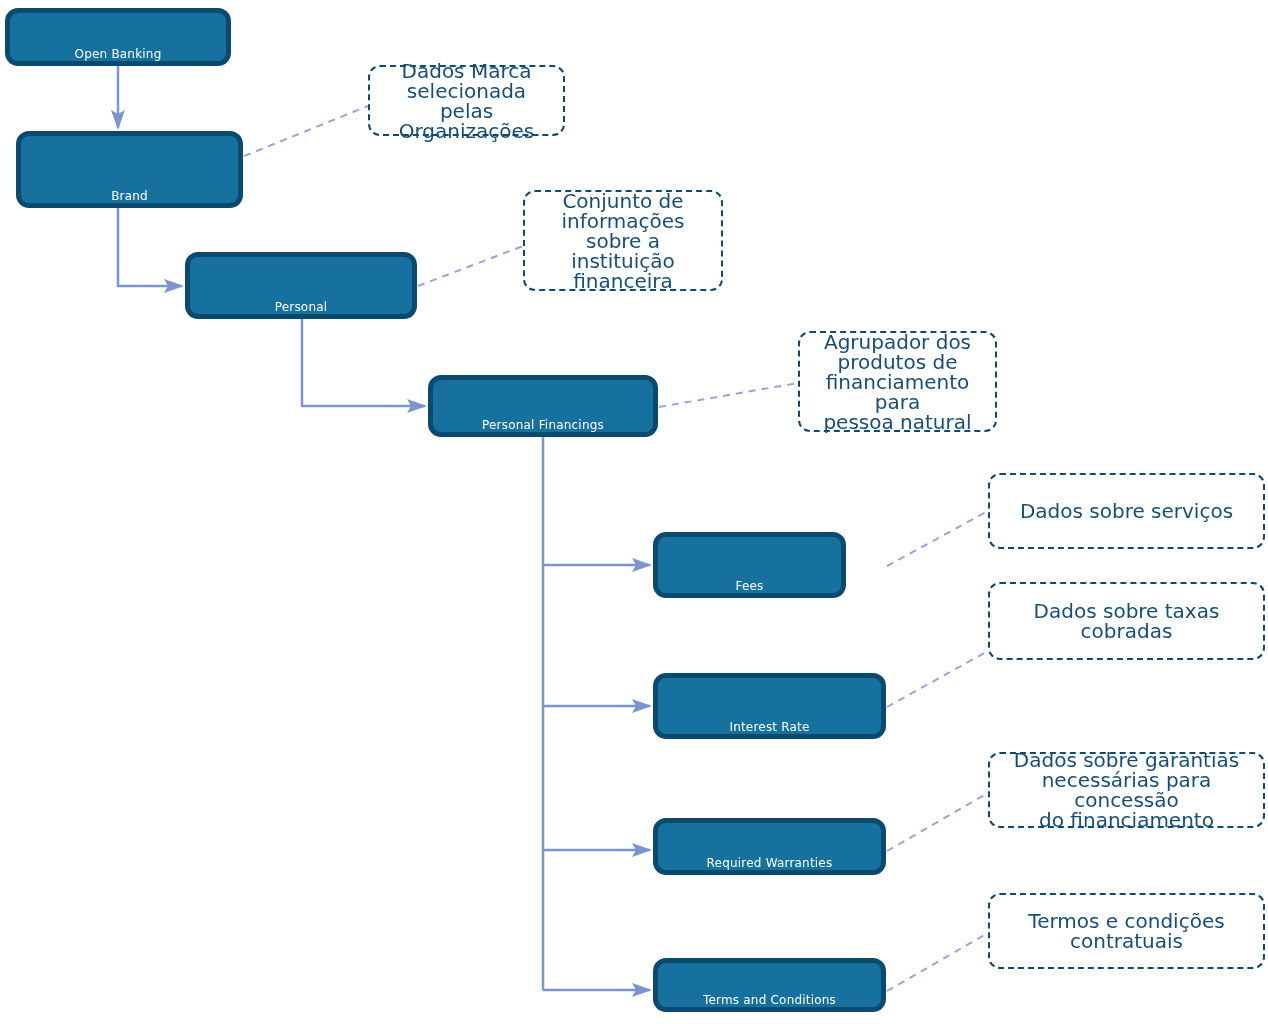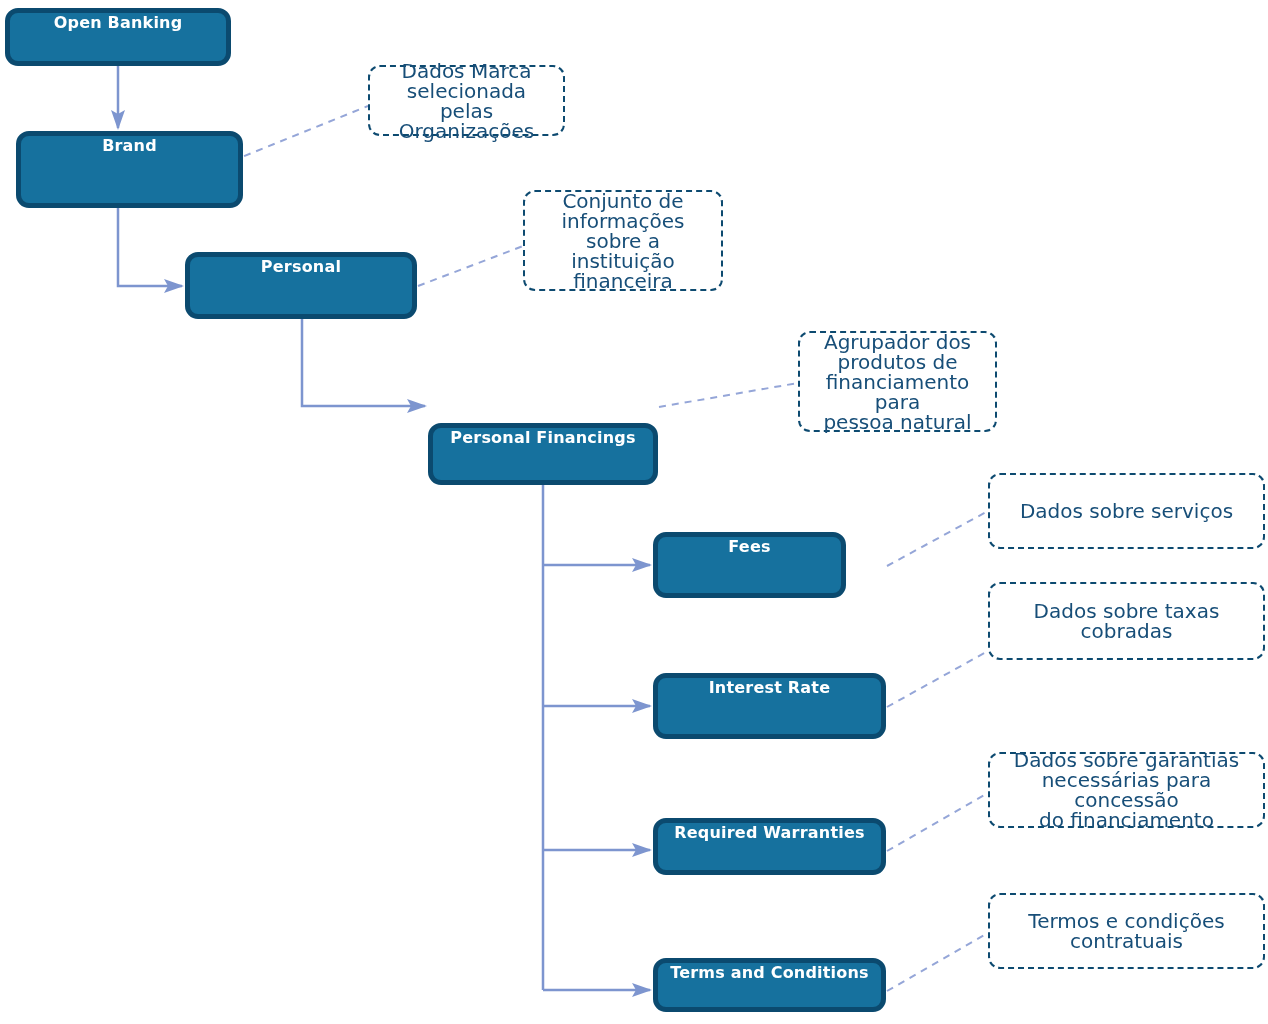--- a/index.html
+++ b/index.html
@@ -32,25 +32,25 @@
     stroke-width: 2;
     stroke-dasharray: 7 6;
   }
   .node {
     position: absolute;
     box-sizing: border-box;
     background: #16719E;
     border: 5px solid #0B4A6F;
     border-radius: 13px;
     display: flex;
-    align-items: flex-start;
+    align-items: flex-end;
     justify-content: center;
     color: #ffffff;
-    font-size: 16px;
-    font-weight: bold;
+    font-size: 12px;
+    font-weight: normal;
     letter-spacing: 0.2px;
     text-align: center;
   }
   .node .label {
     padding: 0 6px;
     white-space: nowrap;
   }
   .note {
     position: absolute;
     box-sizing: border-box;
@@ -105,21 +105,21 @@
   </div>
 
   <div class="node" style="left:16px; top:131px; width:227px; height:77px;">
     <span class="label">Brand</span>
   </div>
 
   <div class="node" style="left:185px; top:252px; width:232px; height:67px;">
     <span class="label">Personal</span>
   </div>
 
-  <div class="node" style="left:428px; top:375px; width:230px; height:62px;margin-top:48px;">
+  <div class="node" style="left:428px; top:375px; width:230px; height:62px;">
     <span class="label">Personal Financings</span>
   </div>
 
   <div class="node" style="left:653px; top:532px; width:193px; height:66px;">
     <span class="label">Fees</span>
   </div>
 
   <div class="node" style="left:653px; top:673px; width:233px; height:66px;">
     <span class="label">Interest Rate</span>
   </div>

